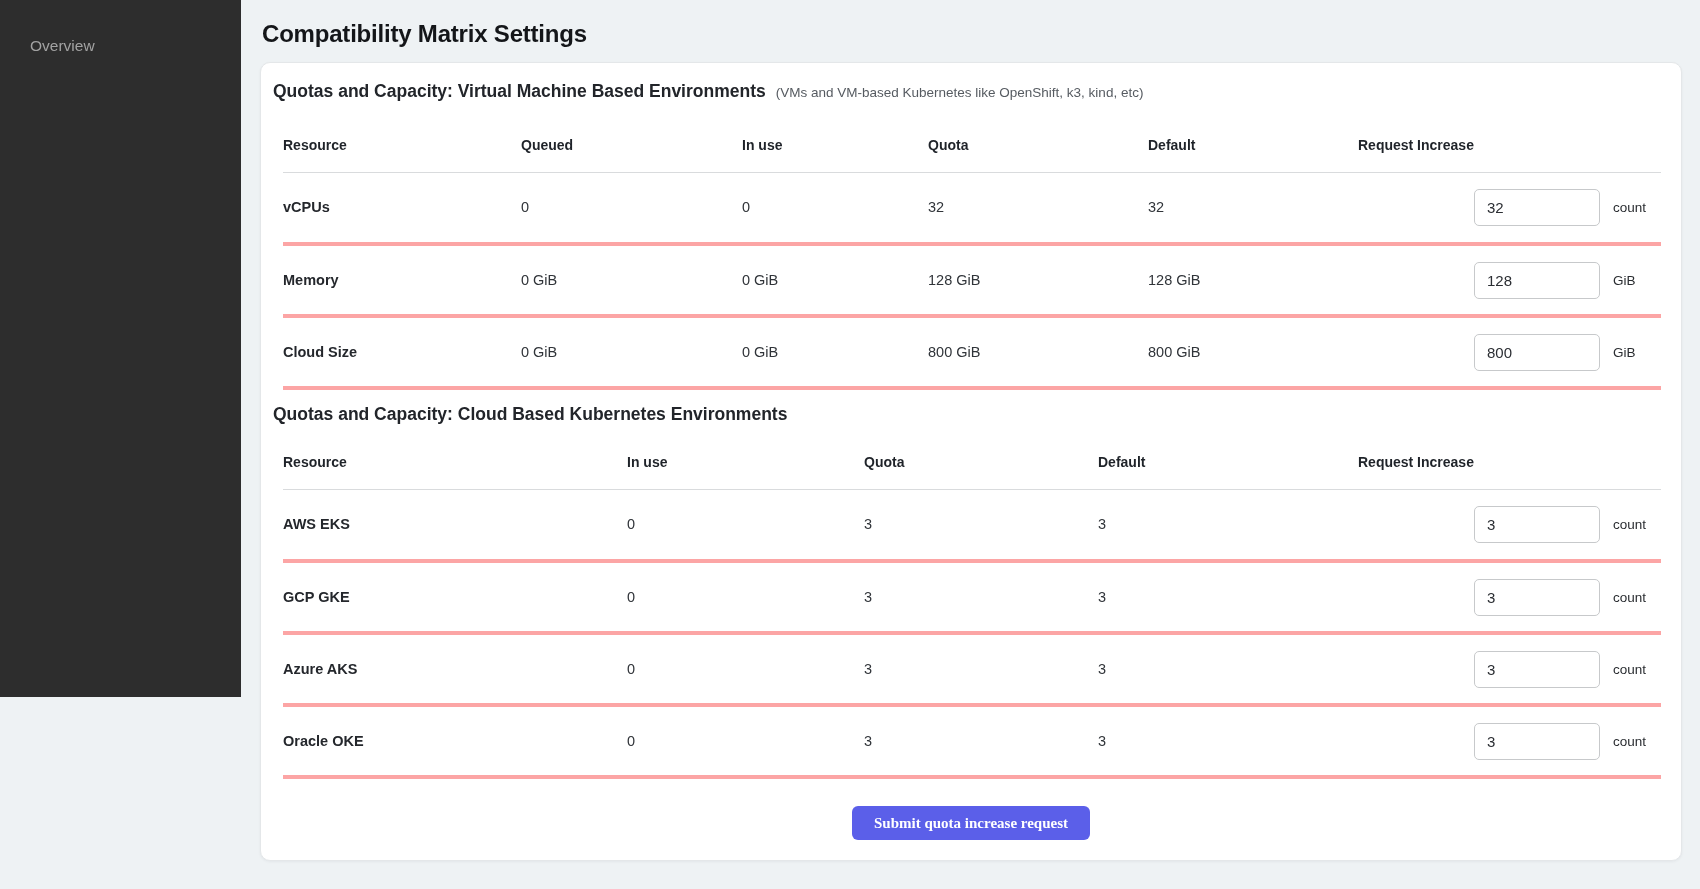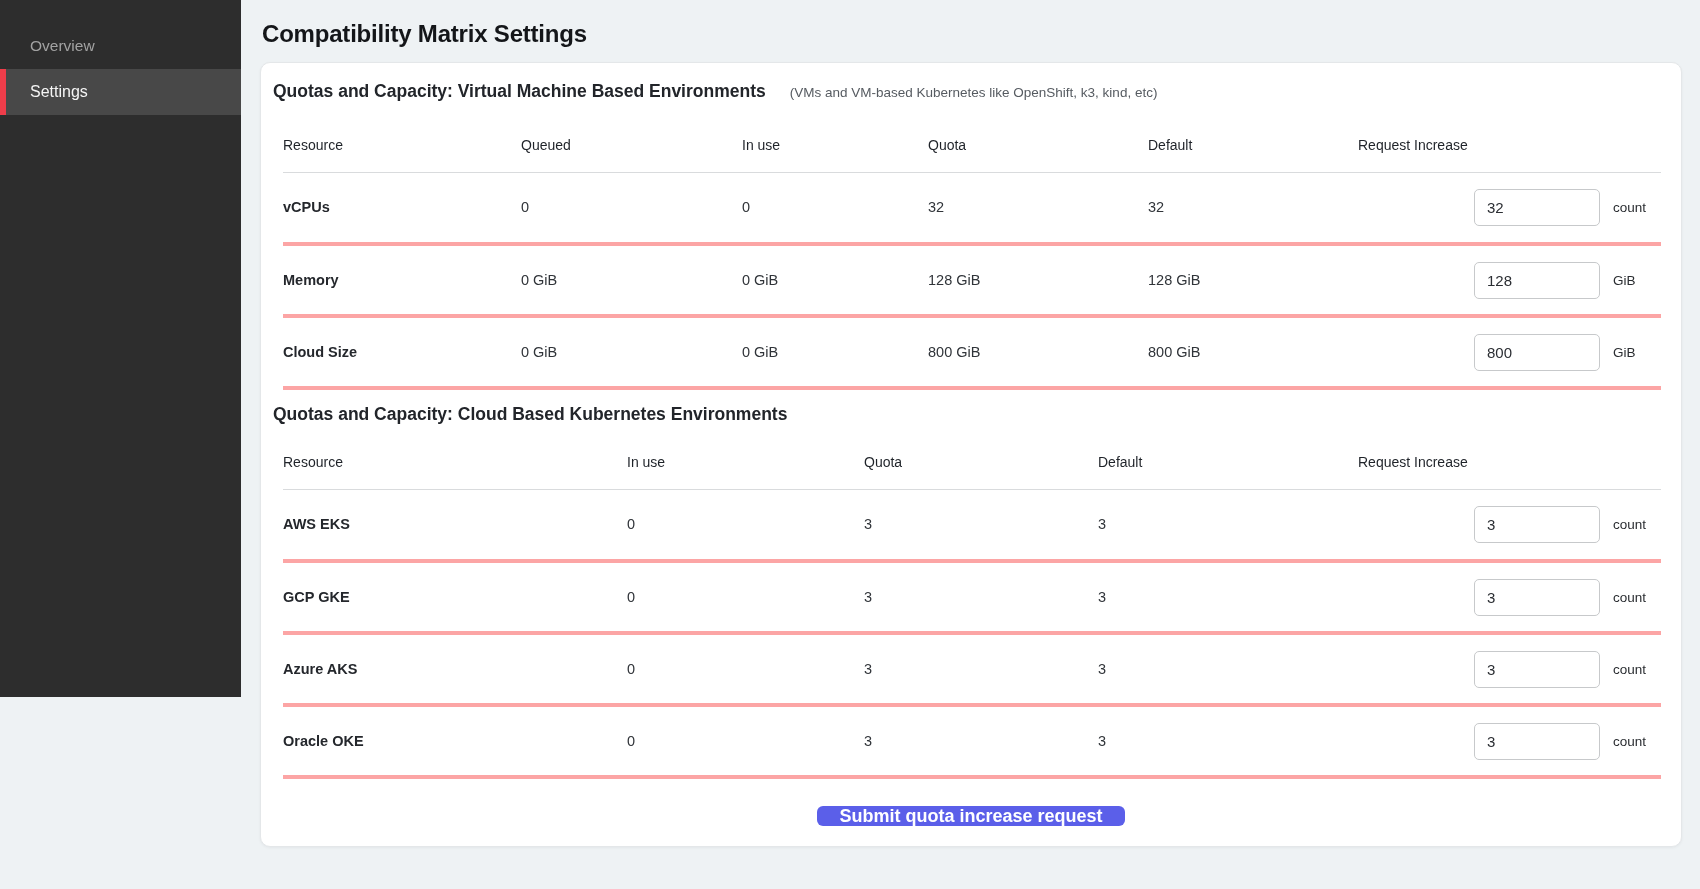--- a/index.html
+++ b/index.html
@@ -50,37 +50,37 @@
   }
   .card{
     background:var(--card-bg);
     border:1px solid #e4e7e9;
     border-radius:10px;
     box-shadow:0 1px 3px rgba(20,25,30,0.05);
     width:1422px;
     padding:18px 11px 20px;
   }
   .section-head{
-    display:flex;align-items:baseline;gap:24px;
+    display:flex;align-items:baseline;gap:10px;
     margin:0 1px 16px 1px;
   }
   .section-head.second{margin-top:14px;margin-bottom:10px;}
   .section-title{font-size:17.5px;font-weight:700;color:#22252a;}
   .section-subtitle{font-size:13.5px;font-weight:400;color:#565b61;}
   
   table{
     border-collapse:collapse;
     table-layout:fixed;
     width:calc(100% - 20px);
     margin:0 9px 0 11px;
   }
   thead th{
     height:54px;
     text-align:left;vertical-align:middle;
-    font-size:14px;font-weight:400;color:#1f2329;
+    font-size:14px;font-weight:700;color:#1f2329;
     border-bottom:1px solid #d9dbdd;
   }
   tbody td{
     height:72px;
     vertical-align:middle;
     font-size:14.5px;color:#303439;
     border-bottom:4px solid #fca5a5;
   }
   td.res{font-weight:600;color:#24272c;}
   .req{display:flex;align-items:center;padding-left:116px;}
@@ -91,36 +91,32 @@
     font-family:"Liberation Sans","DejaVu Sans",sans-serif;
     font-size:15px;color:#2b2e33;
     background:#fff;
   }
   .unit{margin-left:13px;font-size:13.5px;color:#2a2d31;}
   .btn-row{display:flex;justify-content:center;margin-top:27px;}
   .submit-btn{
     background:var(--button-bg);
     color:#ffffff;
     border:none;border-radius:6px;
-    height:20px;padding:0 22px;
-    font-family:Liberation Sans, sans-serif;
-    font-size:18px;font-weight:700;
+    height:34px;padding:0 22px;
+    font-family:Liberation Serif, serif;
+    font-size:15px;font-weight:700;
     cursor:pointer;
   }
 </style>
 </head>
 <body>
 
 <aside class="sidebar">
   <div class="side-item">
     <span>Overview</span>
-  </div>
-  <div class="side-item active">
-    <span class="active-bar"></span>
-    <span>Settings</span>
   </div>
 </aside>
 
 <main class="main">
   <h1 class="page-title">Compatibility Matrix Settings</h1>
 
   <div class="card">
 
     <div class="section-head">
       <span class="section-title">Quotas and Capacity: Virtual Machine Based Environments</span>

